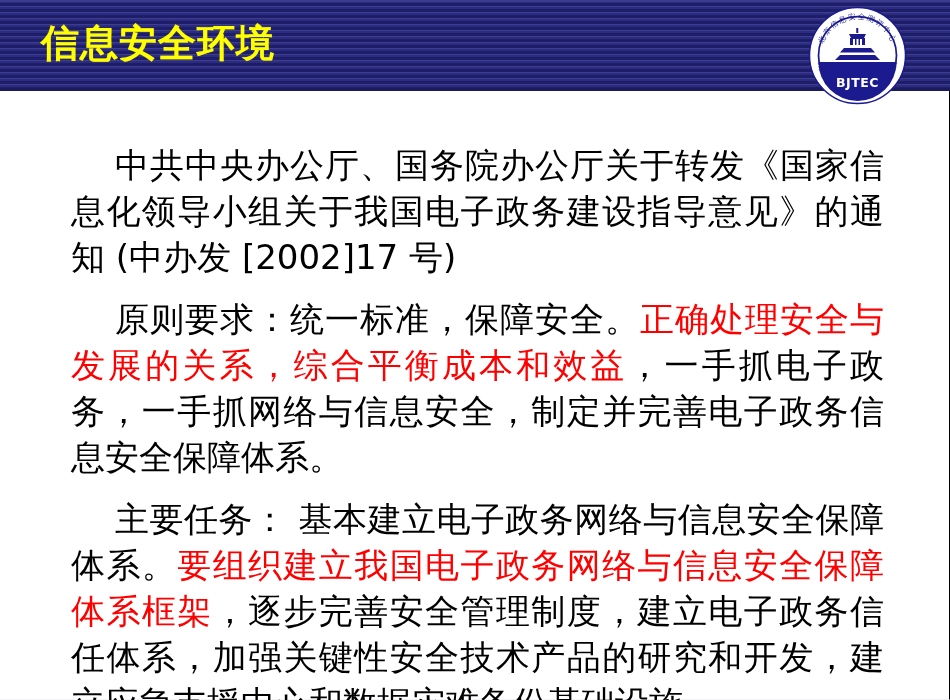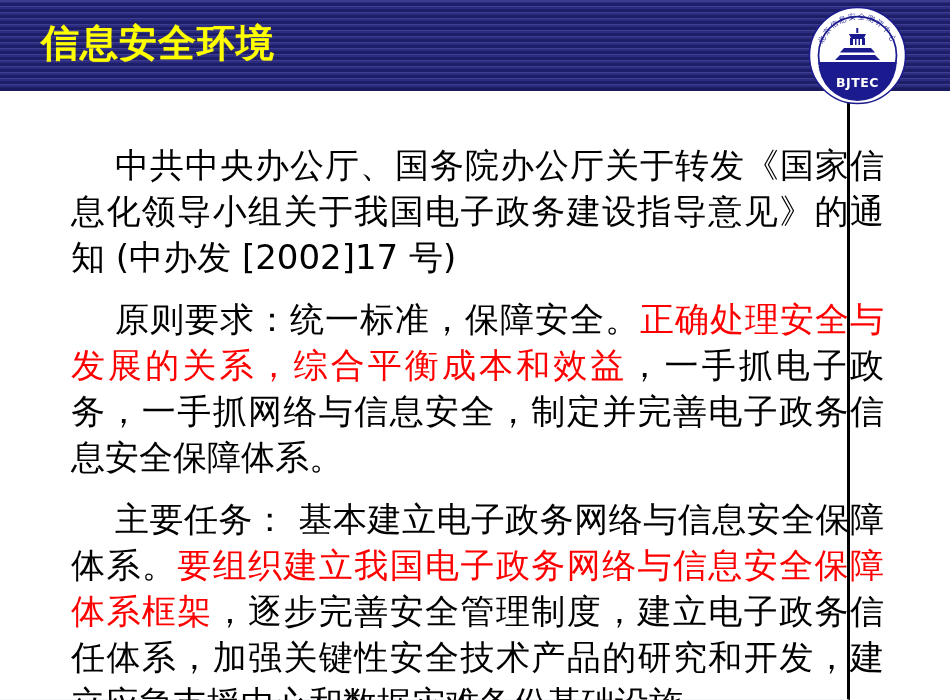--- a/index.html
+++ b/index.html
@@ -10,26 +10,26 @@
   body {
     width: 950px;
     height: 700px;
     background: #ffffff;
     font-family: "DejaVu Sans", "Liberation Sans", sans-serif;
     overflow: hidden;
   }
 
   #slide {
     position: relative;
-    width: 850px;
+    width: 950px;
     height: 700px;
     background: #ffffff;
     box-sizing: border-box;
     border-bottom: 1px solid #f2f3f7;
-    border-right: 3px solid #000000;
+    border-right: 1px solid #000000;
   }
 
   
   #header {
     position: absolute;
     left: 0;
     top: 0;
     width: 950px;
     height: 91px;
     background-color: #252579;

